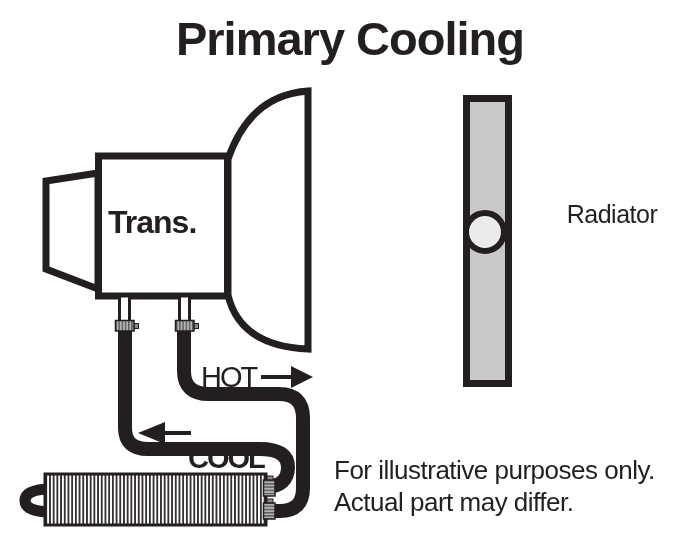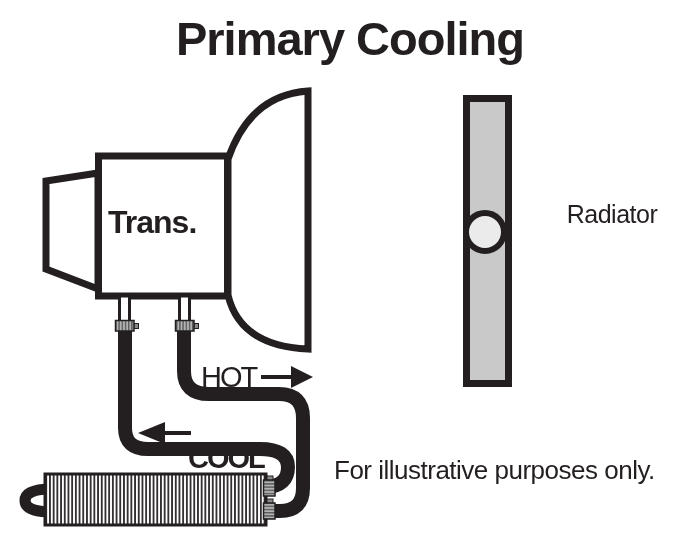--- a/index.html
+++ b/index.html
@@ -109,15 +109,16 @@
   <div class="lbl" id="hot-label">HOT</div>
 
   <div class="lbl" id="cool-label">COOL</div>
 
   <div class="lbl" id="radiator-label">
     <div>Radiator</div>
   </div>
 
   <div class="lbl" id="disclaimer">
     <div>For illustrative purposes only.</div>
+    <div>Actual part may differ.</div>
   </div>
 
 </div>
 
 </body></html>

